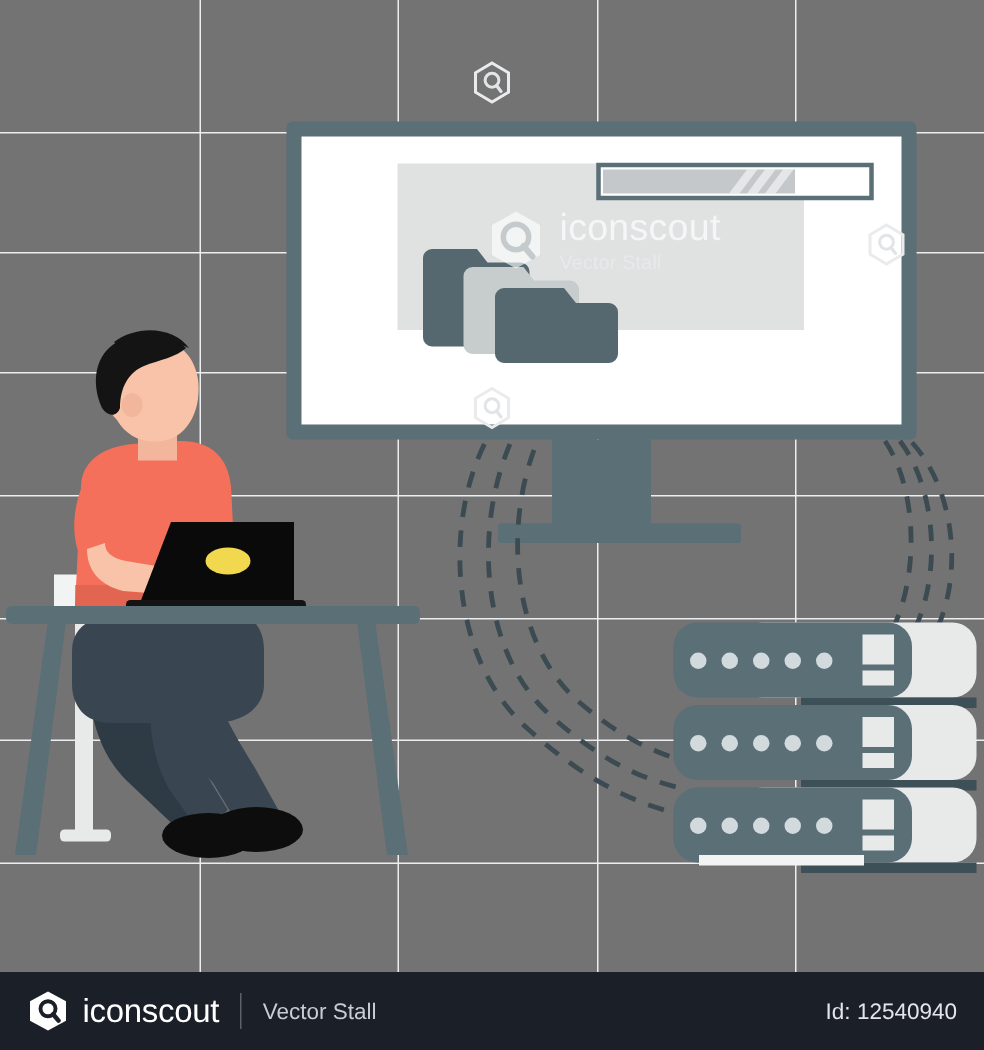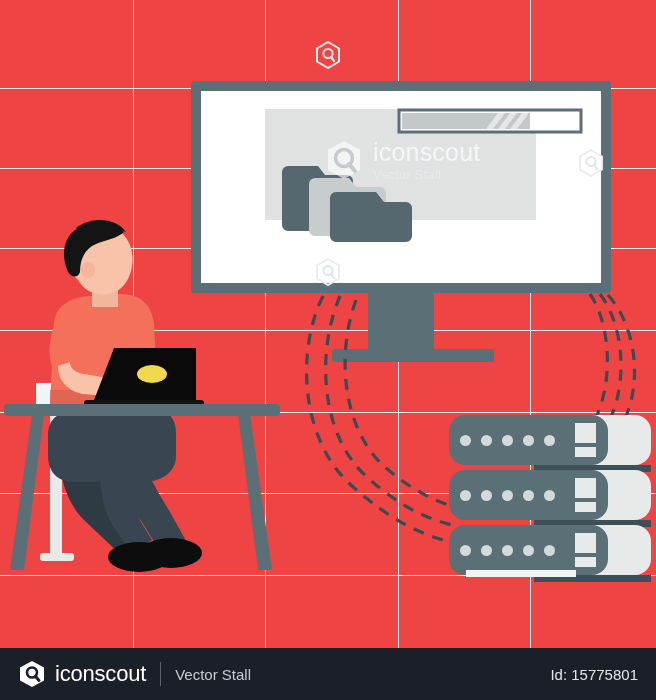--- a/index.html
+++ b/index.html
@@ -6,21 +6,21 @@
   * { box-sizing: border-box; }
   html, body {
     margin: 0; padding: 0;
     background: #ffffff;
     font-family: "Liberation Sans", sans-serif;
   }
   #stage {
     position: relative;
     width: 656px;
     height: 700px;
-    background: #ef4444;
+    background: #737373;
     overflow: hidden;
   }
 
   
   #grid {
     position: absolute;
     left: 0; top: 0;
     width: 656px; height: 648px;
     pointer-events: none;
   }
@@ -294,21 +294,21 @@
       <svg width="28" height="28" viewBox="0 0 28 28">
         <polygon points="14,1 26,7.5 26,20.5 14,27 2,20.5 2,7.5" fill="#ffffff"></polygon>
         <circle cx="14" cy="12.5" r="5" fill="none" stroke="#1b1f28" stroke-width="2.6"></circle>
         <line x1="17.4" y1="16.2" x2="21" y2="20.4" stroke="#1b1f28" stroke-width="3" stroke-linecap="round"></line>
       </svg>
       <span class="brand-name">iconscout</span>
     </div>
     <div class="divider"></div>
     <span class="vendor">Vector Stall</span>
     <span class="spacer"></span>
-    <span class="idtext">Id: 15775801</span>
+    <span class="idtext">Id: 12540940</span>
   </div>
 
 <div class="wm-hex" style="left: 313px; top: 40px;"><svg width="30" height="30" viewBox="0 0 30 30">
         <polygon points="15,2 26,8.5 26,21.5 15,28 4,21.5 4,8.5" fill="none" stroke="#e9ebed" stroke-width="2"></polygon>
         <circle cx="15" cy="13.5" r="4.6" fill="none" stroke="#e2e5e7" stroke-width="2"></circle>
         <line x1="18" y1="17" x2="21" y2="21" stroke="#e2e5e7" stroke-width="2.2" stroke-linecap="round"></line>
       </svg></div>
     <div class="wm-hex" style="left: 576px; top: 148px;"><svg width="30" height="30" viewBox="0 0 30 30">
         <polygon points="15,2 26,8.5 26,21.5 15,28 4,21.5 4,8.5" fill="none" stroke="#e9ebed" stroke-width="2"></polygon>
         <circle cx="15" cy="13.5" r="4.6" fill="none" stroke="#e2e5e7" stroke-width="2"></circle>

